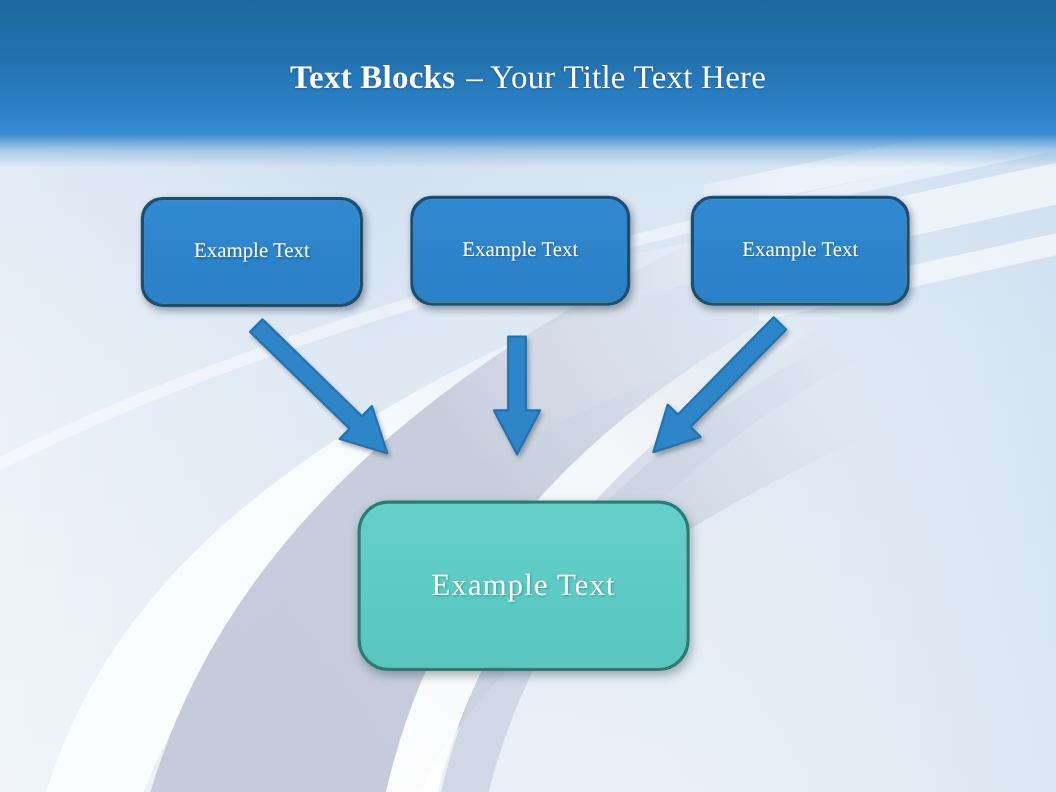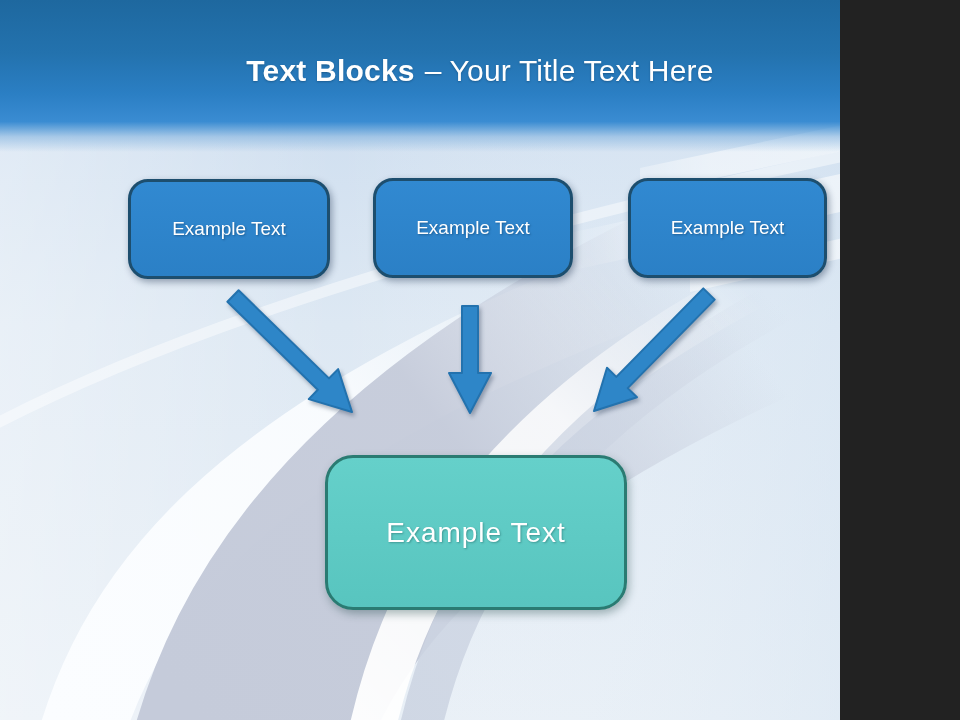--- a/index.html
+++ b/index.html
@@ -1,18 +1,18 @@
 <!DOCTYPE html>
 <html><head>
 <meta charset="utf-8">
 <style>
   html,body{margin:0;padding:0;background:#222;}
   .slide{
-    position:relative;width:840px;height:720px;overflow:hidden;
-    font-family:Liberation Sans, sans-serif;
+    position:relative;width:960px;height:720px;overflow:hidden;
+    font-family:Liberation Serif, serif;
     background:#e7eef6;
   }
   .slide > *{position:absolute;}
   svg.bg{left:0;top:0;width:960px;height:720px;}
   
   .titlebar{
     left:0;top:0;width:960px;height:152px;
     background:linear-gradient(180deg,
       #1e689f 0%, #2372ae 35%, #2b7fc4 62%, #3a8cd2 80%,
       rgba(122,174,221,0.55) 90%, rgba(122,174,221,0) 100%);

